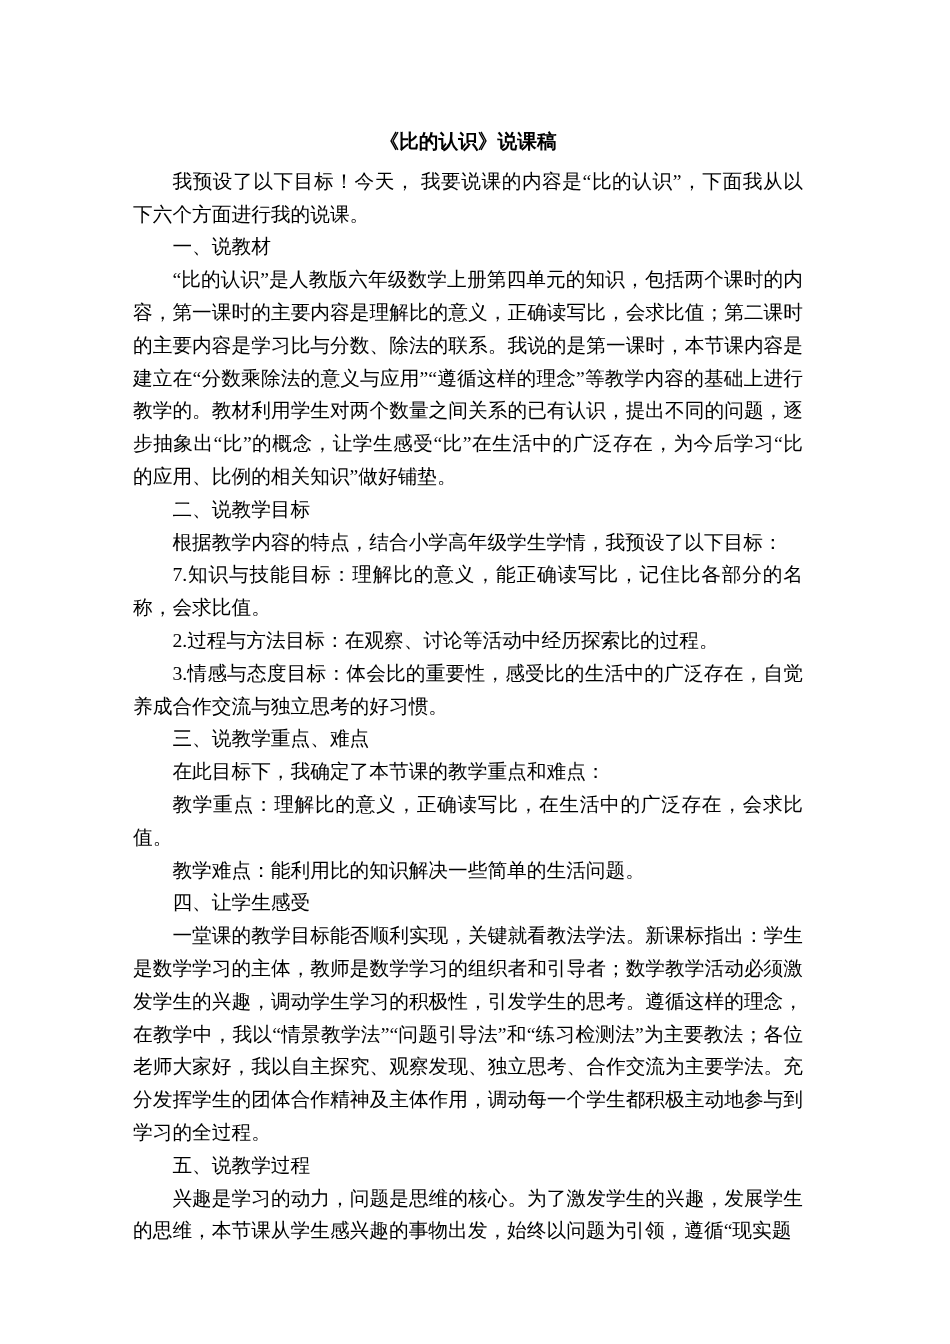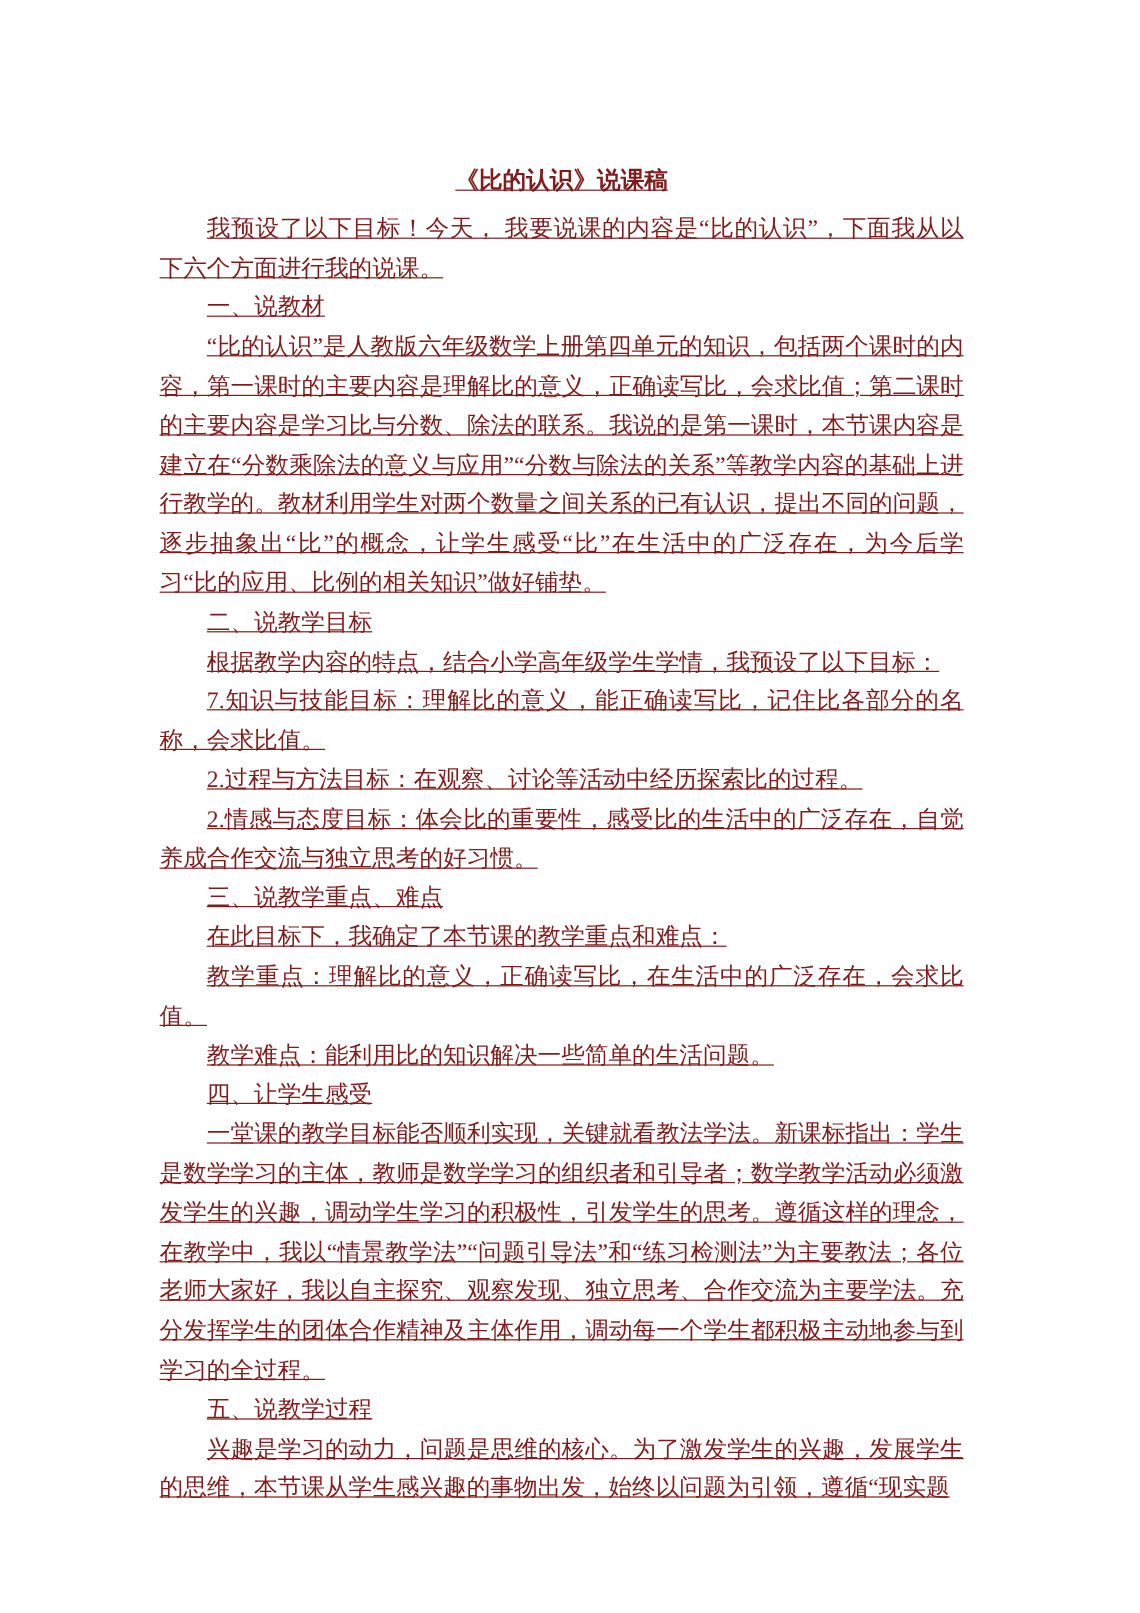--- a/index.html
+++ b/index.html
@@ -11,28 +11,27 @@
     position: relative;
     width: 950px;
     height: 1344px;
     background: #ffffff;
     overflow: hidden;
     color: #000000;
   }
   .content {
     position: absolute;
     left: 133px;
-    top: 135px;
+    top: 125px;
     width: 670px;
     font-family: "Liberation Serif", "DejaVu Serif", serif;
     font-size: 19.7px;
     line-height: 32.8px;
-    color: #7f1d1d;
+    color: #000000;
     text-align: justify;
-    text-decoration: underline;
   }
   .doc-title {
     margin: 0 0 7px 0;
     padding: 0;
     font-size: 19.7px;
     line-height: 32.8px;
     font-weight: bold;
     text-align: center;
     text-indent: 0;
   }
@@ -44,26 +43,26 @@
   }
 </style>
 </head>
 <body>
 
 <div class="page">
   <div class="content">
     <h1 class="doc-title">《比的认识》说课稿</h1>
     <p class="para">我预设了以下目标！今天， 我要说课的内容是“比的认识”，下面我从以下六个方面进行我的说课。</p>
     <p class="para">一、说教材</p>
-    <p class="para">“比的认识”是人教版六年级数学上册第四单元的知识，包括两个课时的内容，第一课时的主要内容是理解比的意义，正确读写比，会求比值；第二课时的主要内容是学习比与分数、除法的联系。我说的是第一课时，本节课内容是建立在“分数乘除法的意义与应用”“分数与除法的关系”等教学内容的基础上进行教学的。教材利用学生对两个数量之间关系的已有认识，提出不同的问题，逐步抽象出“比”的概念，让学生感受“比”在生活中的广泛存在，为今后学习“比的应用、比例的相关知识”做好铺垫。</p>
+    <p class="para">“比的认识”是人教版六年级数学上册第四单元的知识，包括两个课时的内容，第一课时的主要内容是理解比的意义，正确读写比，会求比值；第二课时的主要内容是学习比与分数、除法的联系。我说的是第一课时，本节课内容是建立在“分数乘除法的意义与应用”“遵循这样的理念”等教学内容的基础上进行教学的。教材利用学生对两个数量之间关系的已有认识，提出不同的问题，逐步抽象出“比”的概念，让学生感受“比”在生活中的广泛存在，为今后学习“比的应用、比例的相关知识”做好铺垫。</p>
     <p class="para">二、说教学目标</p>
     <p class="para">根据教学内容的特点，结合小学高年级学生学情，我预设了以下目标：</p>
     <p class="para">7.知识与技能目标：理解比的意义，能正确读写比，记住比各部分的名称，会求比值。</p>
     <p class="para">2.过程与方法目标：在观察、讨论等活动中经历探索比的过程。</p>
-    <p class="para">2.情感与态度目标：体会比的重要性，感受比的生活中的广泛存在，自觉养成合作交流与独立思考的好习惯。</p>
+    <p class="para">3.情感与态度目标：体会比的重要性，感受比的生活中的广泛存在，自觉养成合作交流与独立思考的好习惯。</p>
     <p class="para">三、说教学重点、难点</p>
     <p class="para">在此目标下，我确定了本节课的教学重点和难点：</p>
     <p class="para">教学重点：理解比的意义，正确读写比，在生活中的广泛存在，会求比值。</p>
     <p class="para">教学难点：能利用比的知识解决一些简单的生活问题。</p>
     <p class="para">四、让学生感受</p>
     <p class="para">一堂课的教学目标能否顺利实现，关键就看教法学法。新课标指出：学生是数学学习的主体，教师是数学学习的组织者和引导者；数学教学活动必须激发学生的兴趣，调动学生学习的积极性，引发学生的思考。遵循这样的理念，在教学中，我以“情景教学法”“问题引导法”和“练习检测法”为主要教法；各位老师大家好，我以自主探究、观察发现、独立思考、合作交流为主要学法。充分发挥学生的团体合作精神及主体作用，调动每一个学生都积极主动地参与到学习的全过程。</p>
     <p class="para">五、说教学过程</p>
     <p class="para">兴趣是学习的动力，问题是思维的核心。为了激发学生的兴趣，发展学生的思维，本节课从学生感兴趣的事物出发，始终以问题为引领，遵循“现实题</p>
   </div>
 </div>

